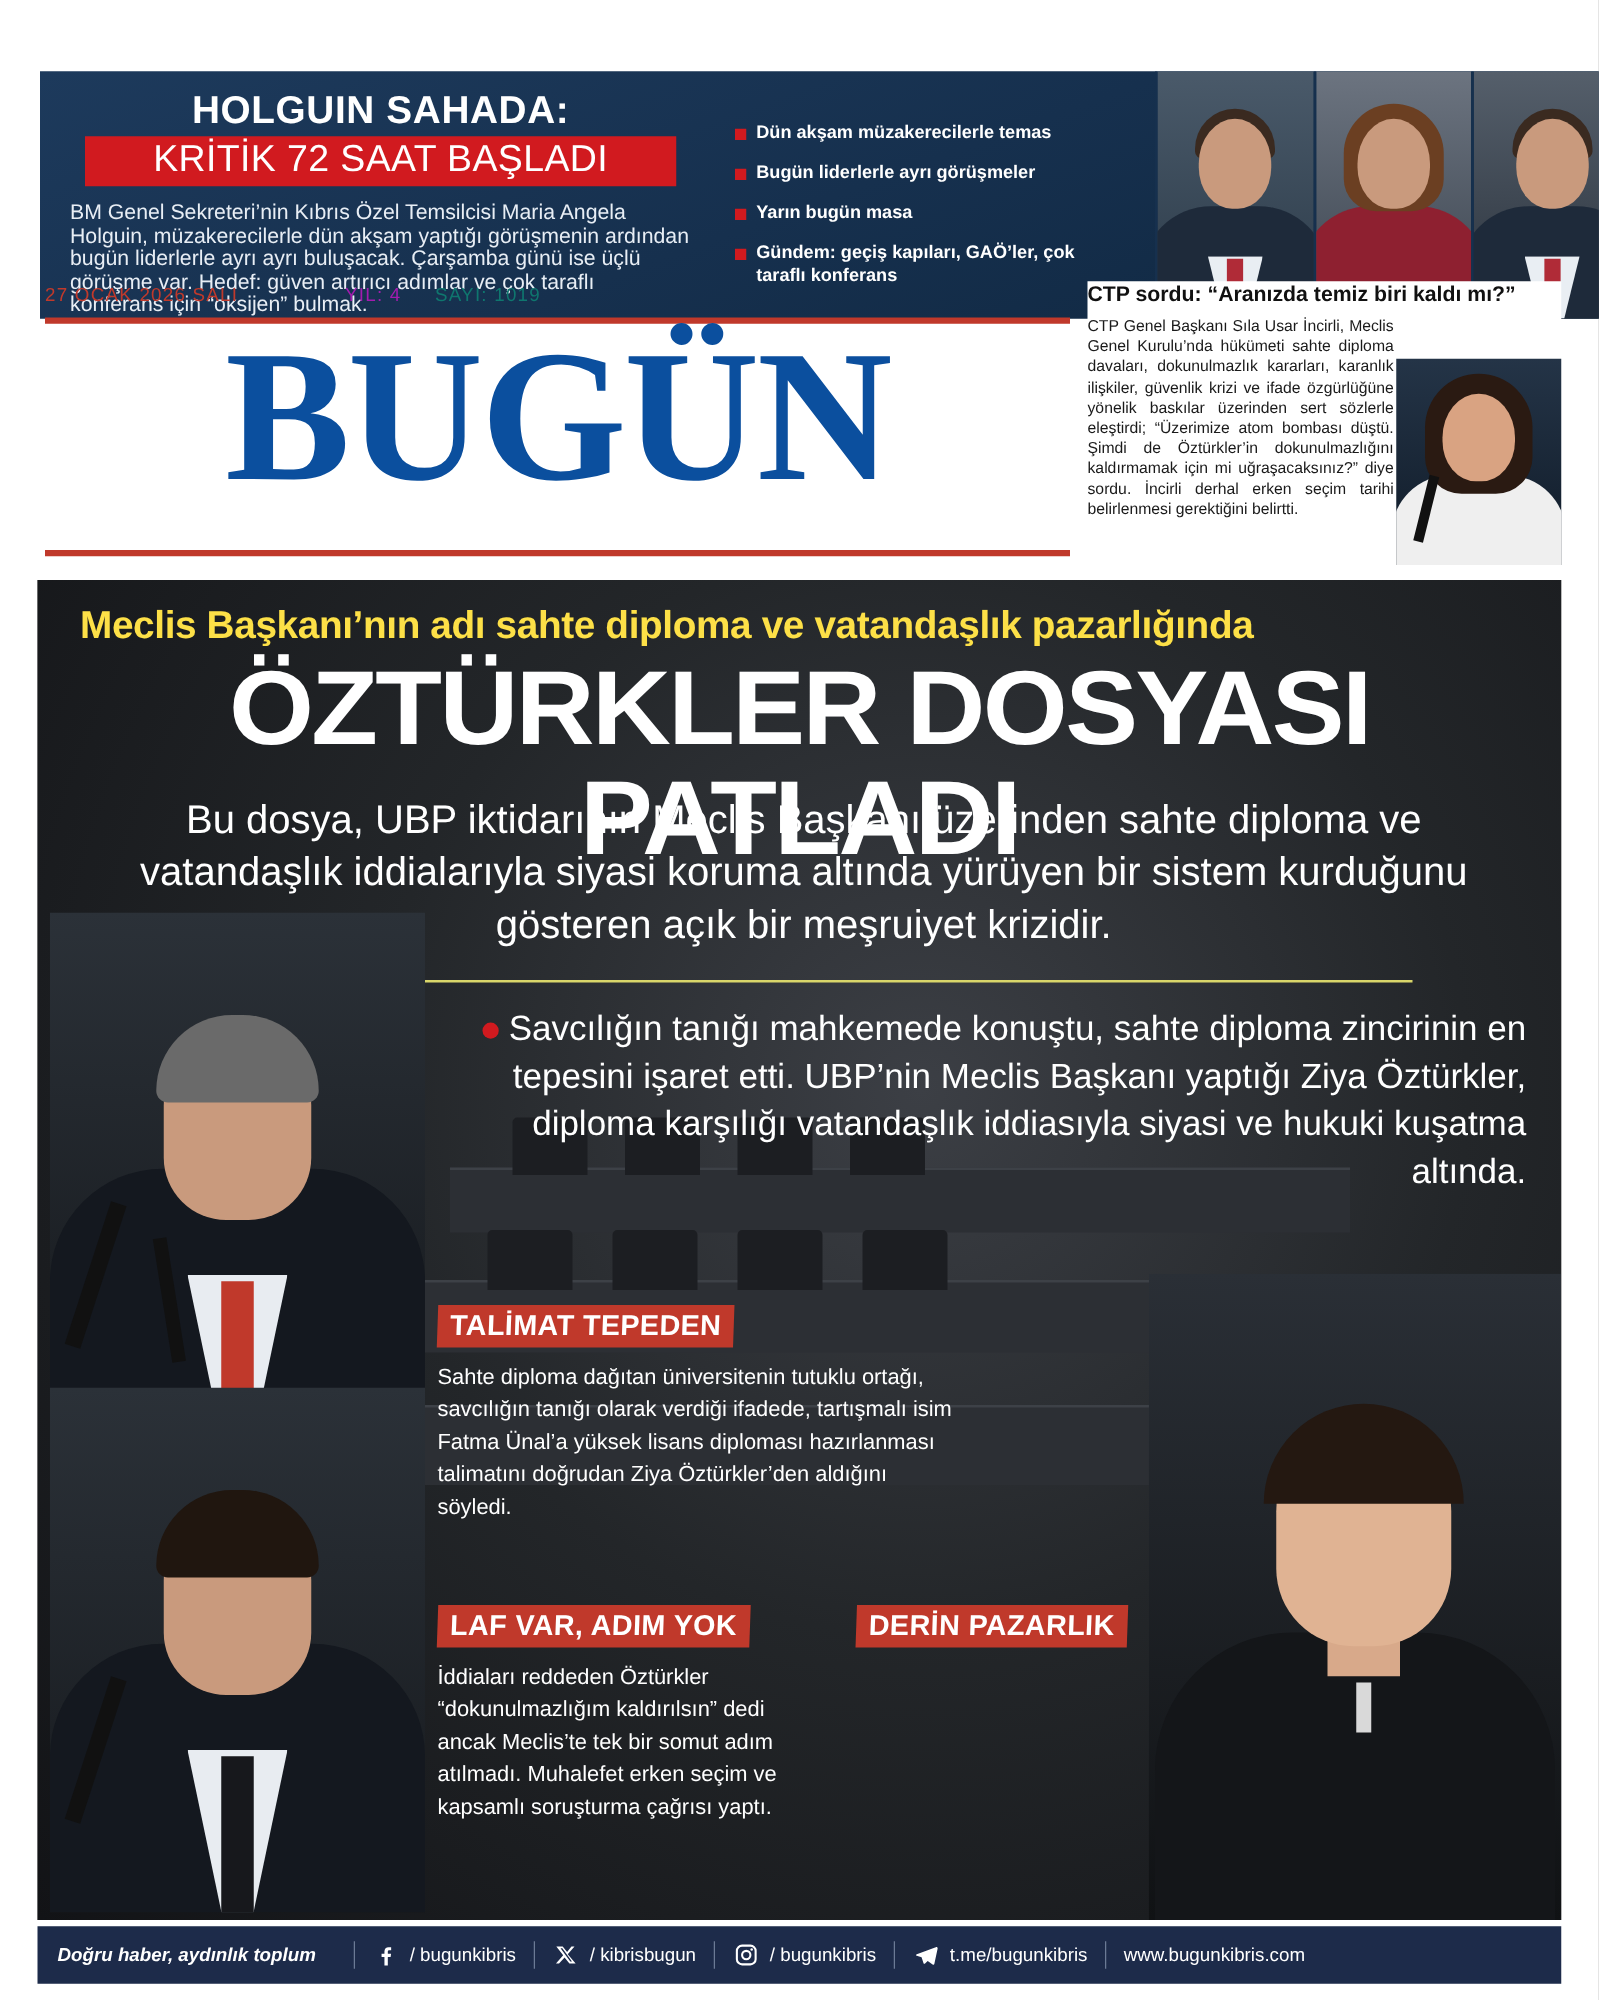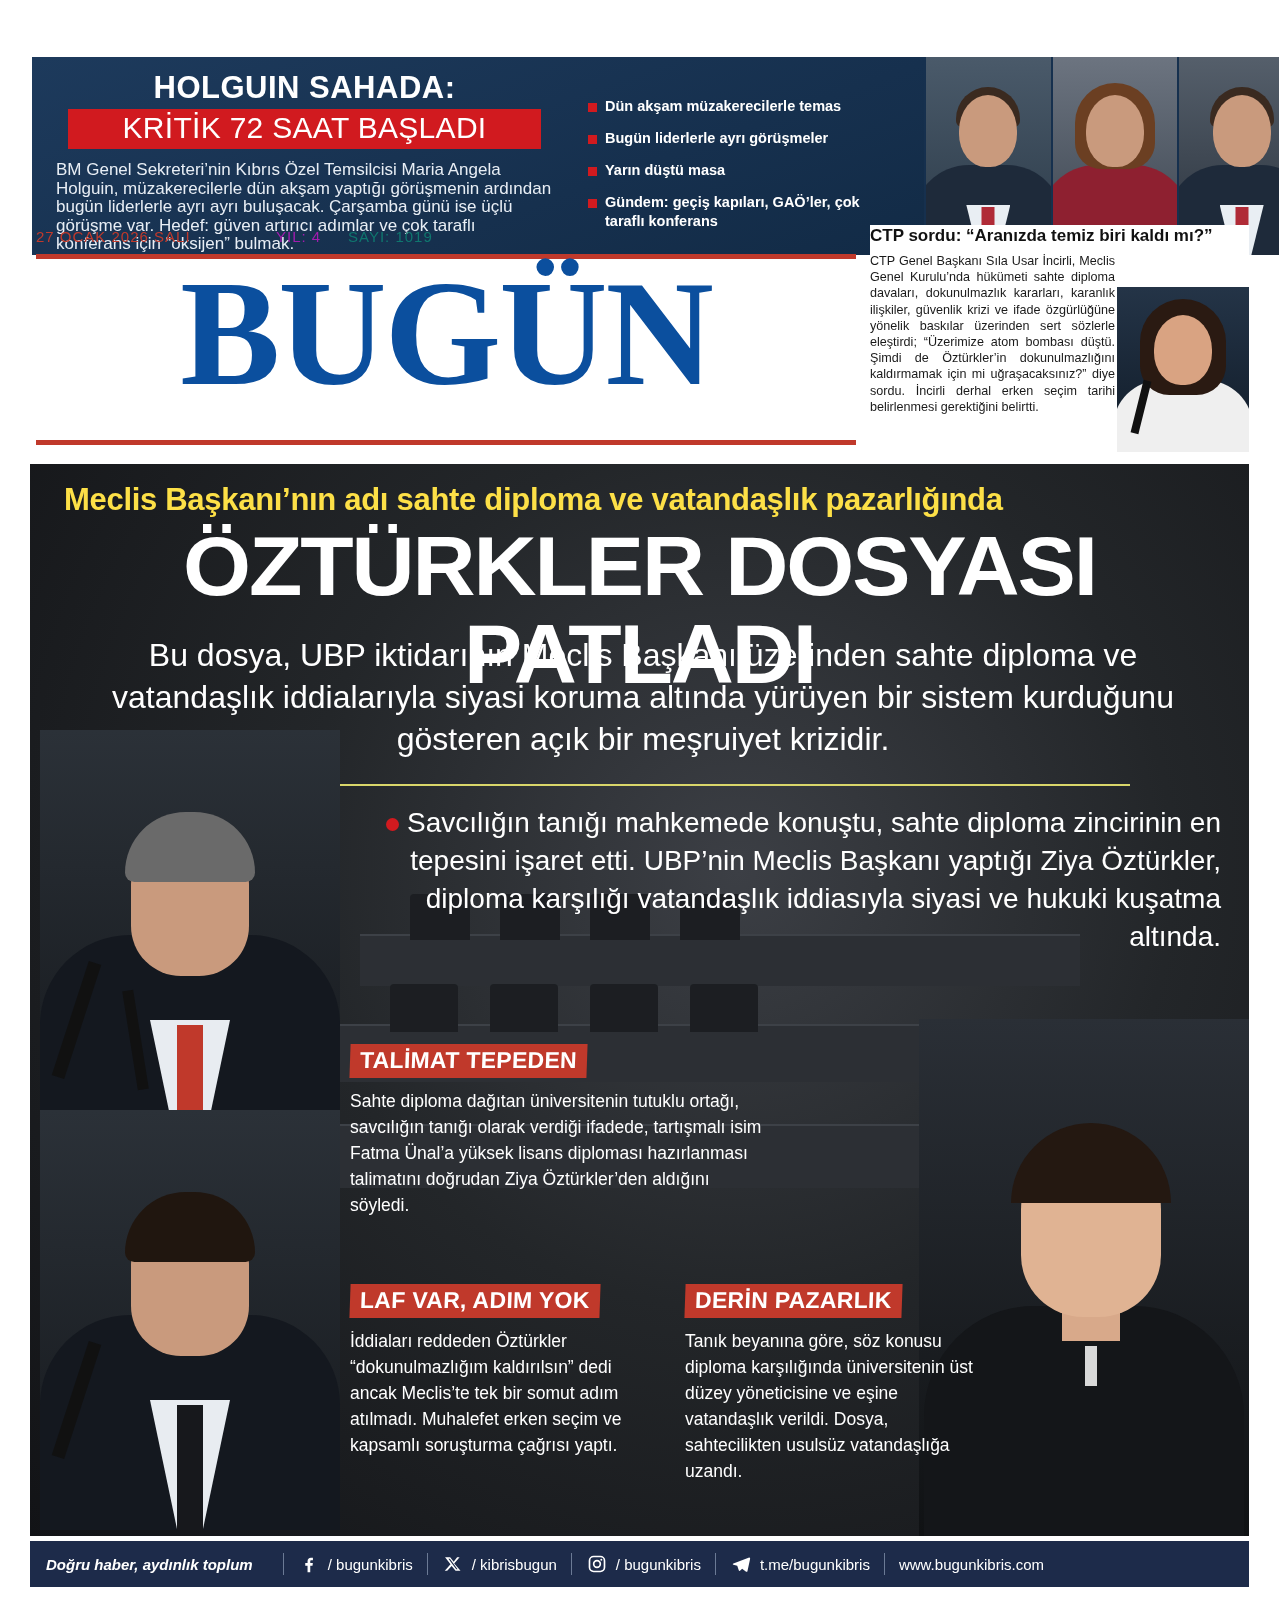--- a/index.html
+++ b/index.html
@@ -176,21 +176,21 @@
       <div class="bullet-row">
         <span class="bullet-sq"></span>
         <span class="bullet-tx">Dün akşam müzakerecilerle temas</span>
       </div>
       <div class="bullet-row">
         <span class="bullet-sq"></span>
         <span class="bullet-tx">Bugün liderlerle ayrı görüşmeler</span>
       </div>
       <div class="bullet-row">
         <span class="bullet-sq"></span>
-        <span class="bullet-tx">Yarın düştü masa</span>
+        <span class="bullet-tx">Yarın bugün masa</span>
       </div>
       <div class="bullet-row">
         <span class="bullet-sq"></span>
         <span class="bullet-tx">Gündem: geçiş kapıları, GAÖ’ler, çok taraflı konferans</span>
       </div>
     </div>
 
     <div class="topbar-photos">
       <div class="tp">
         <div class="bg1"></div>
@@ -297,21 +297,20 @@
       <div class="story-body">Sahte diploma dağıtan üniversitenin tutuklu ortağı, savcılığın tanığı olarak verdiği ifadede, tartışmalı isim Fatma Ünal’a yüksek lisans diploması hazırlanması talimatını doğrudan Ziya Öztürkler’den aldığını söyledi.</div>
     </div>
 
     <div class="story" id="story-laf">
       <div class="story-title">LAF VAR, ADIM YOK</div>
       <div class="story-body">İddiaları reddeden Öztürkler “dokunulmazlığım kaldırılsın” dedi ancak Meclis’te tek bir somut adım atılmadı. Muhalefet erken seçim ve kapsamlı soruşturma çağrısı yaptı.</div>
     </div>
 
     <div class="story" id="story-derin">
       <div class="story-title">DERİN PAZARLIK</div>
-      <div class="story-body">Tanık beyanına göre, söz konusu diploma karşılığında üniversitenin üst düzey yöneticisine ve eşine vatandaşlık verildi. Dosya, sahtecilikten usulsüz vatandaşlığa uzandı.</div>
     </div>
   </div>
 
   <div class="footer">
     <span class="slogan">Doğru haber, aydınlık toplum</span>
     <span class="fdiv"></span>
 
     <span class="fitem">
       <span class="ic">
         <svg width="20" height="20" viewBox="0 0 24 24">

